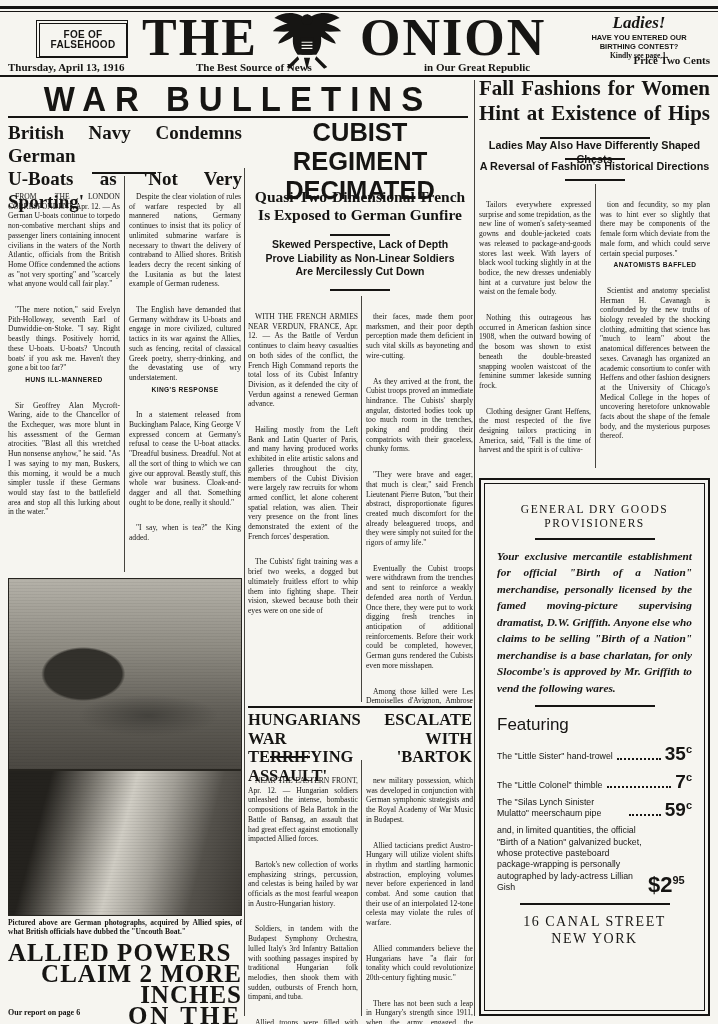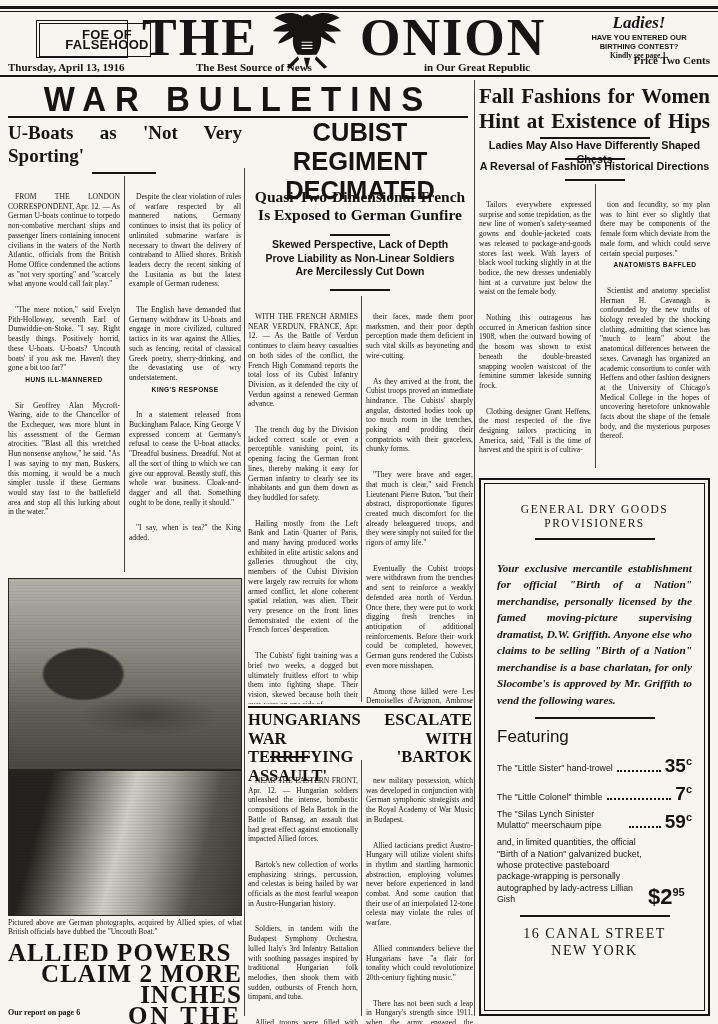--- a/index.html
+++ b/index.html
@@ -5,21 +5,21 @@
   html,body{margin:0;padding:0;}
   .page{position:relative;width:718px;height:1024px;background:#f6f5f0;color:#161513;
         font-family:"Liberation Serif","DejaVu Serif",serif;overflow:hidden;}
   .abs{position:absolute;}
   .rule{background:#161513;}
   .hairline{background:#3a3833;}
   
   .foe-box{border:1.5px solid #161513;padding:2px;}
   .foe-inner{border:1px solid #161513;width:100%;height:100%;display:flex;flex-direction:column;
              align-items:center;justify-content:center;font-family:"Liberation Sans",sans-serif;
-             font-weight:bold;font-size:13px;line-height:10px;letter-spacing:.3px;padding-left:24px;}
+             font-weight:bold;font-size:10px;line-height:10px;letter-spacing:.3px;}
   .mast-title{font-weight:bold;font-size:52px;letter-spacing:2px;line-height:52px;}
   .ladies{text-align:center;}
   .ladies .l1{font-style:italic;font-weight:bold;font-size:17px;line-height:17px;}
   .ladies .l2{font-family:"Liberation Sans",sans-serif;font-weight:bold;font-size:7.5px;line-height:9px;margin-top:2px;}
   .ladies .l3{font-weight:bold;font-size:7.5px;line-height:9px;}
   .dateline{font-weight:bold;font-size:11px;}
   
   .warbul{font-family:"Liberation Sans",sans-serif;font-weight:900;font-size:33px;line-height:33px;
           letter-spacing:9px;text-align:center;transform:scaleY(1.05);}
   .hl-serif{font-weight:bold;text-align:justify;}
@@ -38,32 +38,32 @@
   
   .photo{border:1px solid #26241f;}
   .photo1{background:
     repeating-linear-gradient(0deg, rgba(0,0,0,.05) 0 1px, rgba(255,255,255,0) 1px 3px),
     radial-gradient(ellipse 70px 45px at 32% 50%, #33312c 0%, #33312c 55%, rgba(0,0,0,0) 60%),
     radial-gradient(ellipse 100px 30px at 60% 72%, #45433e 0%, rgba(0,0,0,0) 70%),
     linear-gradient(180deg,#b5b2a9 0%,#908d84 35%,#615e57 70%,#4b4842 100%);}
   .photo2{background:
     repeating-linear-gradient(0deg, rgba(0,0,0,.05) 0 1px, rgba(255,255,255,0) 1px 3px),
     linear-gradient(105deg,#24221e 0%,#24221e 16%,#6d6a63 30%,#d0cdc4 48%,#a3a098 62%,#55524c 80%,#3b3833 100%);}
-  .caption{font-weight:normal;font-size:7.5px;line-height:9px;text-align:justify;}
+  .caption{font-weight:bold;font-size:7.5px;line-height:9px;text-align:justify;}
   .allied{font-weight:900;font-size:25px;line-height:21px;letter-spacing:1px;}
   .report{font-weight:bold;font-size:8px;text-align:left;}
   
   .bartok-head{font-weight:bold;font-size:16.5px;line-height:18.5px;}
   .bartok-head div{text-align:justify;text-align-last:justify;}
   
   .ad-outer{border:2px solid #161513;padding:3px;background:#f6f5f0;}
   .ad-inner{border:1px solid #161513;width:100%;height:100%;box-sizing:border-box;padding:10px 12px;overflow:hidden;}
   .ad-title{font-size:27px;letter-spacing:2px;text-align:center;font-weight:normal;}
   .ad-sub{font-size:11.5px;letter-spacing:1.5px;text-align:center;line-height:14px;}
-  .ad-body{font-style:italic;font-weight:bold;font-size:11.3px;line-height:16.5px;text-align:justify;margin-top:20px;}
+  .ad-body{font-style:italic;font-weight:bold;font-size:11.3px;line-height:16.5px;text-align:justify;margin-top:8px;}
   .ad-feat{font-family:"Liberation Sans",sans-serif;font-size:17px;margin:8px 0 6px 0;}
   .ad-item{display:flex;align-items:flex-end;margin:0 0 7px 0;font-family:"Liberation Sans",sans-serif;}
   .ad-item-name{font-size:8.8px;line-height:10.5px;max-width:128px;}
   .ad-dots{flex:1;border-bottom:2px dotted #161513;margin:0 4px 2px 4px;height:1px;}
   .ad-price{font-family:"Liberation Sans",sans-serif;font-weight:bold;font-size:19px;line-height:16px;white-space:nowrap;}
   .ad-price sup{font-size:11px;}
   .ad-bucket{display:flex;align-items:flex-end;font-family:"Liberation Sans",sans-serif;margin-top:4px;}
   .ad-bucket-text{font-size:8.8px;line-height:11.3px;max-width:150px;}
   .ad-bucket .ad-price{font-size:22px;}
   .ad-addr{font-size:14px;letter-spacing:1.5px;text-align:center;line-height:17px;margin-top:8px;}
@@ -111,20 +111,21 @@
   <div class="abs dateline" style="right:8px;top:54px;">Price Two Cents</div>
   <div class="abs rule" style="left:0;top:75px;width:718px;height:2px;"></div>
 
   <div class="vline" style="left:244px;top:168px;height:848px;"></div>
   <div class="vline" style="left:474px;top:80px;height:936px;"></div>
 
   <div class="abs warbul" style="left:8px;top:82px;width:460px;">WAR BULLETINS</div>
   <div class="abs rule" style="left:8px;top:116px;width:460px;height:1.5px;"></div>
 
   <div class="abs hl-serif" style="left:8px;top:121px;width:234px;font-size:19px;line-height:23px;">
+    <div>British Navy Condemns German</div>
     <div>U-Boats as 'Not Very Sporting'</div>
   </div>
   <div class="abs shortrule" style="left:92px;top:168px;width:64px;"></div>
 
   <div class="col" style="left:8px;top:176px;width:112px;height:398px;">
     <p class="para lead">FROM THE LONDON CORRESPONDENT, Apr. 12. — As German U-boats continue to torpedo non-combative merchant ships and passenger liners containing innocent civilians in the waters of the North Atlantic, officials from the British Home Office condemned the actions as "not very sporting" and "scarcely what anyone would call fair play."</p>
     <p class="para">"The mere notion," said Evelyn Pith-Holloway, seventh Earl of Dunwiddie-on-Stoke. "I say. Right beastly things. Positively horrid, these U-boats. U-boats? 'Uncouth boats' if you ask me. Haven't they gone a bit too far?"</p>
     <div class="subhead">HUNS ILL-MANNERED</div>
     <p class="para">Sir Geoffrey Alan Mycroft-Waring, aide to the Chancellor of the Exchequer, was more blunt in his assessment of the German atrocities. "Blast all this wretched Hun nonsense anyhow," he said. "As I was saying to my man, Buskers, this morning, it would be a much simpler tussle if these Germans would stay fast to the battlefield area and stop all this lurking about in the water."</p>
   </div>
@@ -156,21 +157,20 @@
   <div class="abs deck-serif" style="left:248px;top:188px;width:224px;">
     <div>Quasi-Two-Dimensional Trench</div>
     <div>Is Exposed to German Gunfire</div>
   </div>
   <div class="abs shortrule" style="left:330px;top:230px;width:60px;"></div>
   <div class="abs deck-sans" style="left:258px;top:238px;width:204px;">Skewed Perspective, Lack of Depth Prove Liability as Non-Linear Soldiers Are Mercilessly Cut Down</div>
   <div class="abs shortrule" style="left:330px;top:285px;width:60px;"></div>
 
   <div class="col" style="left:248px;top:296px;width:110px;height:408px;">
     <p class="para lead">WITH THE FRENCH ARMIES NEAR VERDUN, FRANCE, Apr. 12. — As the Battle of Verdun continues to claim heavy casualties on both sides of the conflict, the French High Command reports the total loss of its Cubist Infantry Division, as it defended the city of Verdun against a renewed German advance.</p>
-    <p class="para">The trench dug by the Division lacked correct scale or even a perceptible vanishing point, its opening facing the German front lines, thereby making it easy for German infantry to clearly see its inhabitants and gun them down as they huddled for safety.</p>
     <p class="para">Hailing mostly from the Left Bank and Latin Quarter of Paris, and many having produced works exhibited in elite artistic salons and galleries throughout the city, members of the Cubist Division were largely raw recruits for whom armed conflict, let alone coherent spatial relation, was alien. Their very presence on the front lines demonstrated the extent of the French forces' desperation.</p>
     <p class="para">The Cubists' fight training was a brief two weeks, a dogged but ultimately fruitless effort to whip them into fighting shape. Their vision, skewed because both their eyes were on one side of</p>
   </div>
   <div class="vline" style="left:361px;top:296px;height:406px;"></div>
   <div class="col" style="left:366px;top:296px;width:107px;height:408px;">
     <p class="para">their faces, made them poor marksmen, and their poor depth perception made them deficient in such vital skills as bayoneting and wire-cutting.</p>
     <p class="para">As they arrived at the front, the Cubist troops proved an immediate hindrance. The Cubists' sharply angular, distorted bodies took up too much room in the trenches, poking and prodding their compatriots with their graceless, chunky forms.</p>
     <p class="para">"They were brave and eager, that much is clear," said French Lieutenant Pierre Buton, "but their abstract, disproportionate figures created much discomfort for the already beleaguered troops, and they were simply not suited for the rigors of army life."</p>
     <p class="para">Eventually the Cubist troops were withdrawn from the trenches and sent to reinforce a weakly defended area north of Verdun. Once there, they were put to work digging fresh trenches in anticipation of additional reinforcements. Before their work could be completed, however, German guns rendered the Cubists even more misshapen.</p>
     <p class="para">Among those killed were Les Demoiselles d'Avignon, Ambrose Vollard, three dancers, three musicians, a mother, and a child.</p>
@@ -190,21 +190,21 @@
     <p class="para">Allied troops were filled with awe and trepidation at the sheer magnitude of the</p>
   </div>
   <div class="vline" style="left:361px;top:760px;height:256px;"></div>
   <div class="col" style="left:366px;top:760px;width:107px;height:264px;">
     <p class="para">new military possession, which was developed in conjunction with German symphonic strategists and the Royal Academy of War Music in Budapest.</p>
     <p class="para">Allied tacticians predict Austro-Hungary will utilize violent shifts in rhythm and startling harmonic abstraction, employing volumes never before experienced in land combat. And some caution that their use of an interpolated 12-tone celesta may violate the rules of warfare.</p>
     <p class="para">Allied commanders believe the Hungarians have "a flair for tonality which could revolutionize 20th-century fighting music."</p>
     <p class="para">There has not been such a leap in Hungary's strength since 1911, when the army engaged the formidable men of the Budapest Flying Circus.</p>
   </div>
 
-  <div class="abs hl-serif" style="left:479px;top:84px;width:231px;font-size:21px;line-height:25px;">
+  <div class="abs hl-serif" style="left:479px;top:76px;width:231px;font-size:21px;line-height:25px;">
     <div>Fall Fashions for Women</div>
     <div>Hint at Existence of Hips</div>
   </div>
   <div class="abs shortrule" style="left:540px;top:133px;width:110px;"></div>
   <div class="abs deck-sans" style="left:479px;top:139px;width:231px;font-size:10.8px;">Ladies May Also Have Differently Shaped Chests</div>
   <div class="abs shortrule" style="left:565px;top:154px;width:60px;"></div>
   <div class="abs deck-sans" style="left:479px;top:160px;width:231px;font-size:10.8px;">A Reversal of Fashion's Historical Directions</div>
   <div class="abs shortrule" style="left:565px;top:175px;width:60px;"></div>
 
   <div class="col" style="left:479px;top:184px;width:112px;height:286px;">

